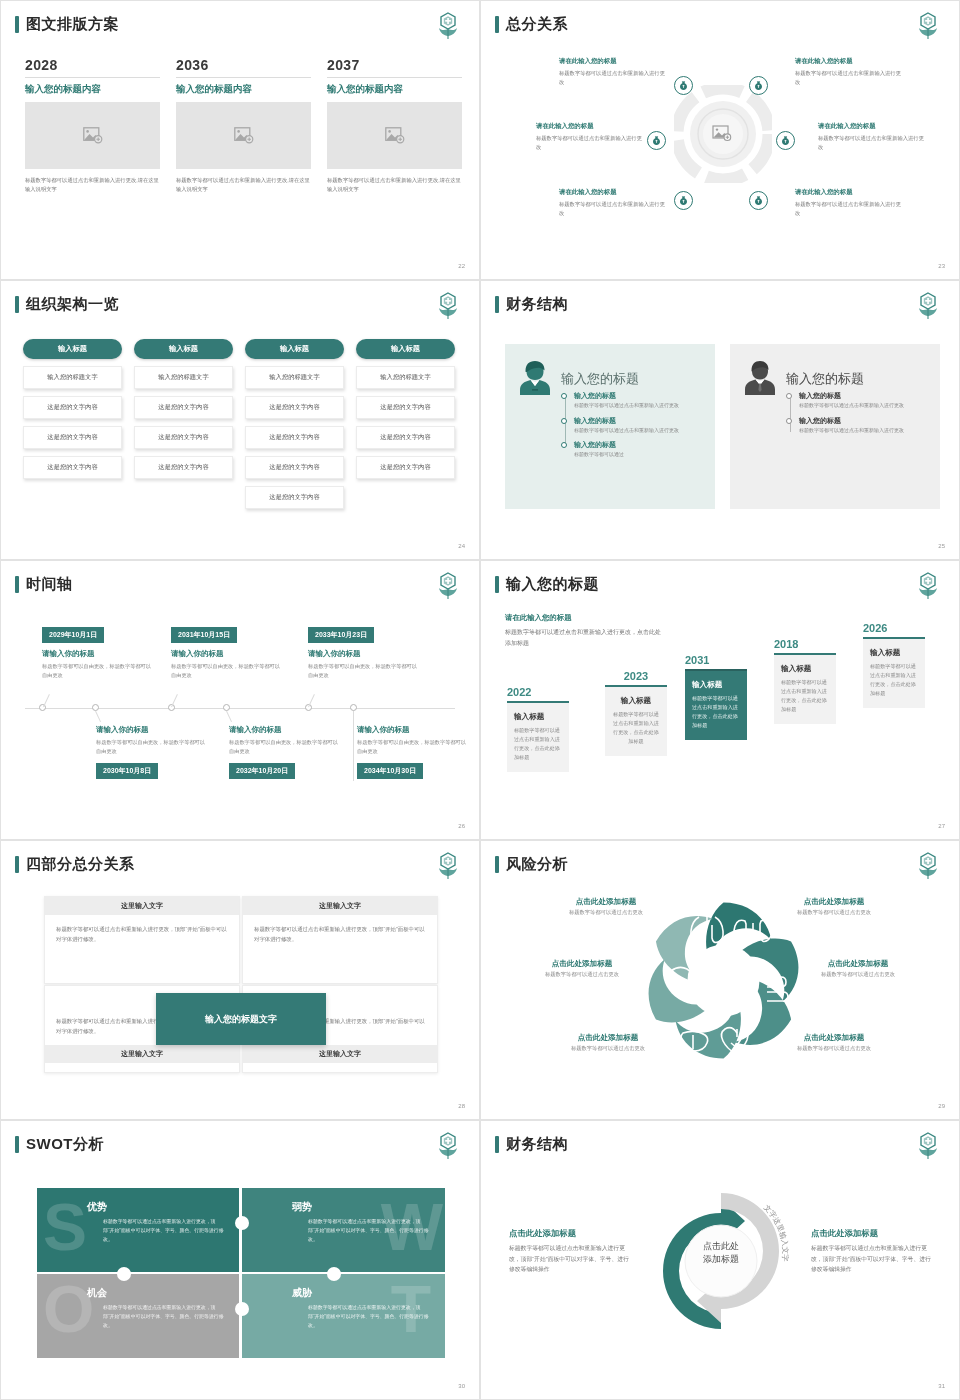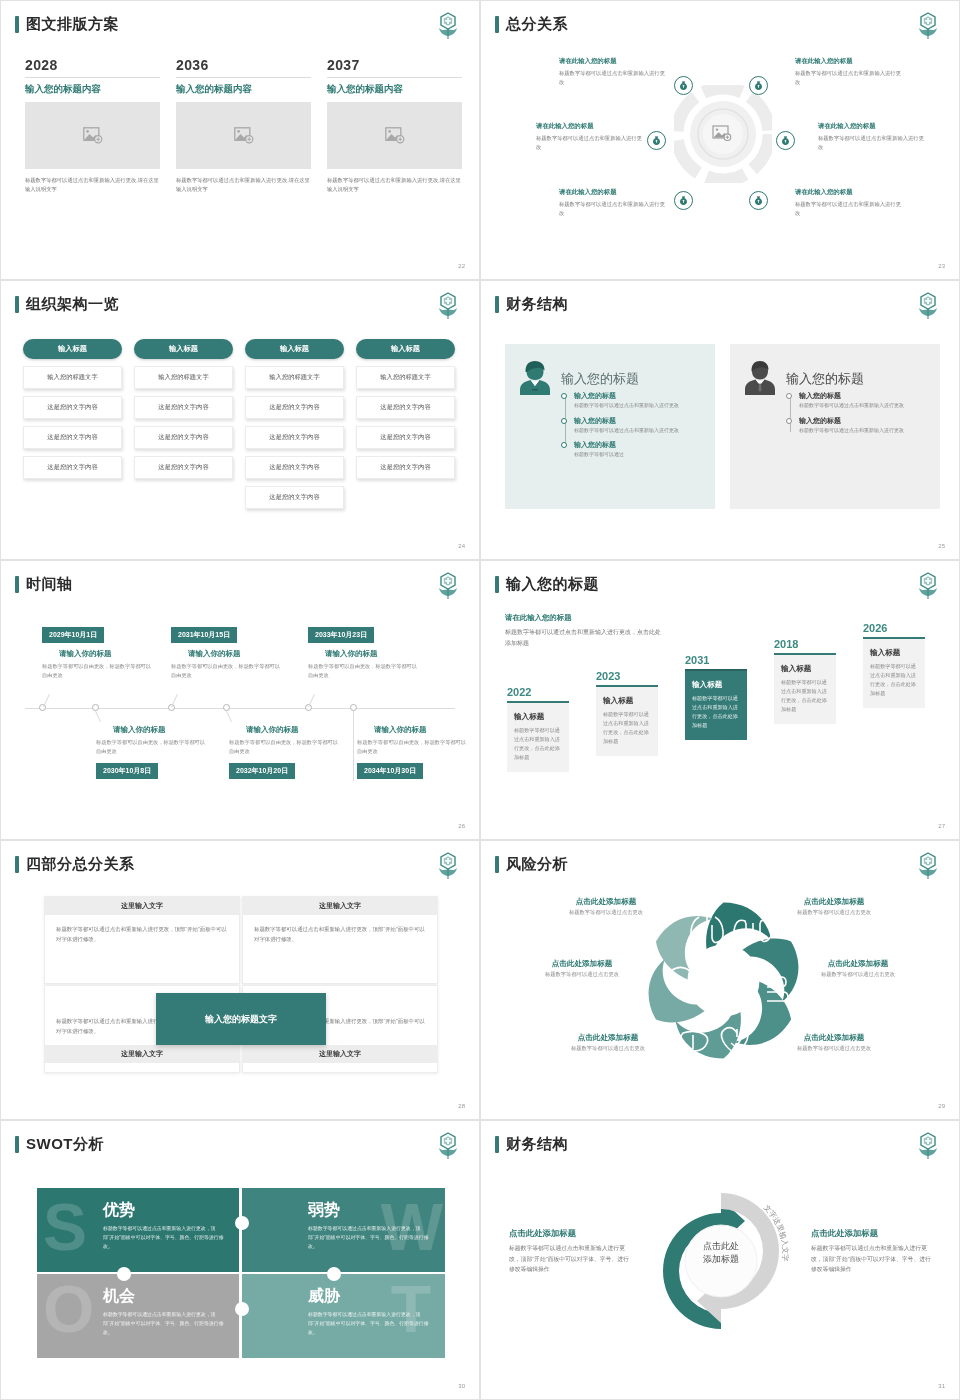--- a/index.html
+++ b/index.html
@@ -95,21 +95,21 @@
 
   
   .s26{position:absolute;inset:0;}
   .s26-axis{position:absolute;left:24px;right:24px;top:147px;height:1px;background:#dcdcdc;}
   .s26-node{position:absolute;top:143px;width:7px;height:7px;border-radius:50%;border:1px solid #b5b5b5;background:#fff;}
   .s26-tag{
     display:inline-block;background:#347a76;color:#fff;
     font-size:7px;font-weight:bold;padding:3px 7px;
   }
   .s26-blk{position:absolute;width:112px;}
-  .s26-blk .h{font-size:7.5px;font-weight:bold;color:#2f7a73;margin:6px 17px 3px;}
+  .s26-blk .h{font-size:7.5px;font-weight:bold;color:#2f7a73;margin:6px 0 3px;}
   .s26-blk .p{font-size:5.2px;color:#888;line-height:1.75;}
   .s26-lead{position:absolute;width:1px;background:#dcdcdc;}
 
   
   .s27-intro{position:absolute;left:24px;top:52px;width:160px;}
   .s27-intro .h{font-size:7.4px;font-weight:bold;color:#2f7a73;margin-bottom:4px;}
   .s27-intro .p{font-size:6px;color:#777;line-height:1.75;}
   .s27-step{position:absolute;width:62px;}
   .s27-yr{font-size:11px;font-weight:bold;color:#3d8a83;margin-bottom:3px;}
   .s27-card{background:#f2f2f2;border-top:2px solid #347a76;padding:9px 7px;}
@@ -134,21 +134,21 @@
   .s29-lbl .h{font-size:7.6px;font-weight:bold;color:#2f7a73;}
   .s29-lbl .p{font-size:5.3px;color:#8a8a8a;margin-top:2px;}
 
   
   .s30-grid{position:absolute;left:36px;top:67px;width:408px;height:170px;}
   .s30q{position:absolute;width:203px;height:84px;padding:12px 14px;overflow:hidden;}
   .s30q .bigL{
     position:absolute;font-size:66px;font-weight:bold;
     color:rgba(255,255,255,.17);line-height:1;
   }
-  .s30q .h{font-size:16px;font-weight:bold;color:#fff;margin-left:52px;position:relative;}
+  .s30q .h{font-size:10px;font-weight:bold;color:#fff;margin-left:36px;position:relative;}
   .s30q .p{font-size:4.9px;color:rgba(255,255,255,.88);line-height:1.85;margin-left:52px;margin-top:3px;position:relative;}
 
   
   .s31-lbl{position:absolute;width:122px;}
   .s31-lbl .h{font-size:8.4px;font-weight:bold;color:#2f7a73;margin-bottom:4px;}
   .s31-lbl .p{font-size:5.8px;color:#777;line-height:1.85;}
   .s31-center{
     position:absolute;left:206px;top:119px;width:68px;text-align:center;
     font-size:9px;color:#4a4a4a;line-height:1.45;
   }
@@ -537,21 +537,21 @@
       <div class="p">标题数字等都可以通过点击和重新输入进行更改，点击此处添加标题</div>
     </div>
 
     <div class="s27-step" style="left:26px;top:125px;">
       <div class="s27-yr">2022</div>
       <div class="s27-card">
         <div class="h">输入标题</div>
         <div class="p">标题数字等都可以通过点击和重新输入进行更改，点击此处添加标题</div>
       </div>
     </div>
-    <div class="s27-step" style="left:115px;top:109px;">
+    <div class="s27-step" style="left:124px;top:109px;text-align:center;">
       <div class="s27-yr">2023</div>
       <div class="s27-card">
         <div class="h">输入标题</div>
         <div class="p">标题数字等都可以通过点击和重新输入进行更改，点击此处添加标题</div>
       </div>
     </div>
     <div class="s27-step" style="left:204px;top:93px;">
       <div class="s27-yr">2031</div>
       <div class="s27-card hl">
         <div class="h">输入标题</div>

